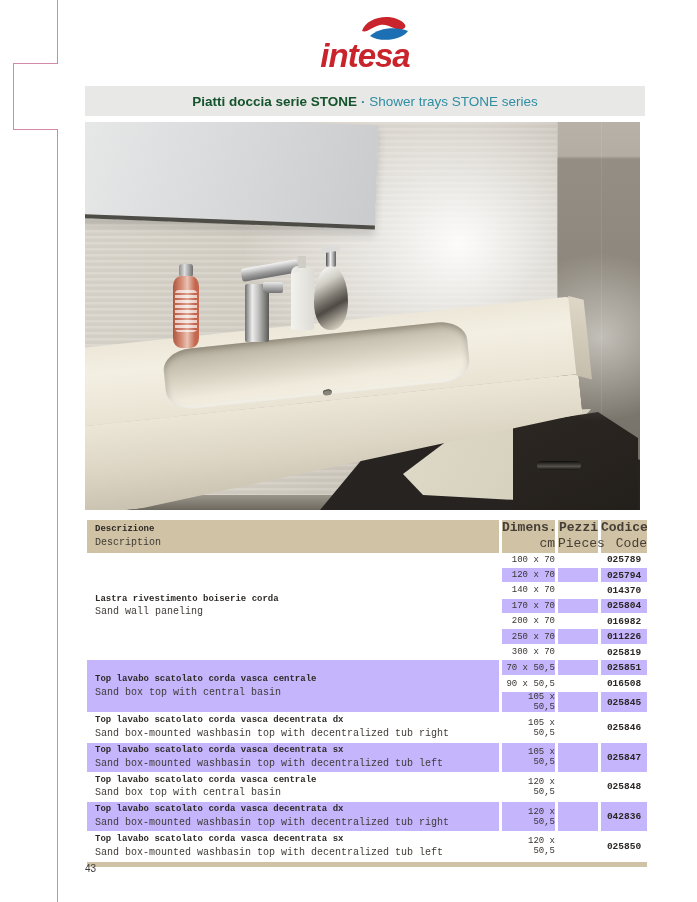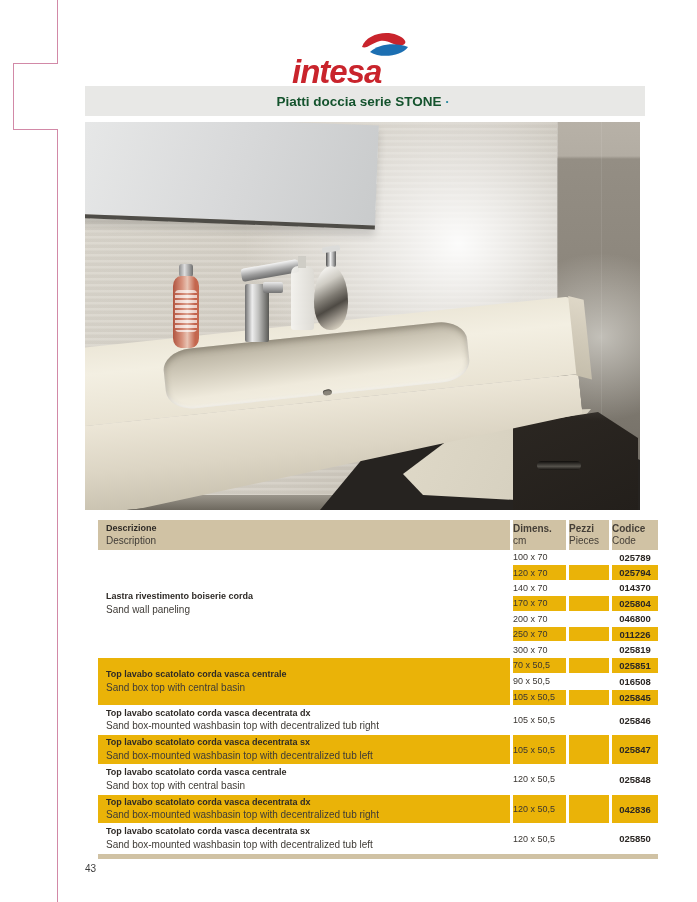--- a/index.html
+++ b/index.html
@@ -10,21 +10,21 @@
   }
   
   .guide{position:absolute;background:#d289a7;}
   #gv1{left:57px;top:0;width:1px;height:63px;}
   #gh1{left:13px;top:63px;width:45px;height:1px;}
   #gv-notch{left:13px;top:63px;width:1px;height:67px;}
   #gh2{left:13px;top:129px;width:45px;height:1px;}
   #gv2{left:57px;top:129px;width:1px;height:773px;}
 
   
-  .logo{position:absolute;left:292px;top:30px;width:146px;text-align:left;}
+  .logo{position:absolute;left:292px;top:14px;width:146px;text-align:center;}
   .logo svg{display:block;margin:0 auto -7px 64px;}
   .logo .word{
     font-size:33px;font-weight:bold;font-style:italic;color:#c9242c;
     letter-spacing:-1px;line-height:1;
   }
 
   
   .banner{
     position:absolute;left:85px;top:86px;width:560px;height:30px;
     background:#e8e8e6;display:flex;align-items:center;justify-content:center;
@@ -93,40 +93,40 @@
   .dispw .pump{left:7px;top:-10px;width:8px;height:12px;background:#cfcdc6;}
   .dispc{left:229px;top:126px;width:34px;height:82px;}
   .dispc .pump{left:12px;top:2px;width:10px;height:17px;border-radius:2px;
     background:linear-gradient(90deg,#4f4f4f,#efefef 45%,#5f5f5f);}
   .dispc .head{left:8px;top:-2px;width:18px;height:6px;border-radius:2px;transform:rotate(-9deg);background:#dcdcda;}
   .dispc .egg{left:0;top:18px;width:34px;height:64px;
     border-radius:50% 50% 46% 46%/55% 55% 42% 42%;
     background:linear-gradient(150deg,#f8f7f4 8%,#d0cdc5 28%,#7f7b73 48%,#4e4a44 62%,#9b958b 78%,#dad3c3 92%);}
 
   
-  .catalog{position:absolute;left:98px;top:520px;}
+  .catalog{position:absolute;left:87px;top:520px;font-family:Liberation Mono, monospace;}
   table{border-collapse:separate;border-spacing:0;table-layout:fixed;width:560px;font-size:9px;}
   col.c1{width:412px;}col.c2{width:56px;}col.c3{width:43px;}col.c4{width:49px;}
   td{padding:0;vertical-align:middle;box-sizing:border-box;}
   .hd{background:#d0c2a4;color:#453f37;}
-  .bg{background:#eab308;}
+  .bg{background:#c4b5fd;}
   td.gap{border-left:3px solid #ffffff;}
   td.rb{border-bottom:1px solid #ffffff;}
   tr.h-row{height:30px;}
   tr.r1{height:15.4px;}
   tr.r2{height:16px;}
   tr.r3{height:27.5px;}
   tr.bar-row{height:5px;}
-  .hcell{text-align:left;line-height:1.25;font-size:10px;}
+  .hcell{text-align:right;line-height:1.25;font-size:13px;}
   .hcell .b,.dcell .b{font-weight:bold;display:block;}
   .hcell .s{display:block;}
   td.desc{text-align:left;padding:2px 8px;line-height:1.3;}
   td.desc .b{font-weight:bold;font-size:9px;display:block;color:#2e2a26;}
   td.desc .s{font-size:10px;display:block;color:#3f3b36;}
-  td.c-dim{text-align:left;font-size:9px;color:#3a3632;}
+  td.c-dim{text-align:right;font-size:9px;color:#3a3632;}
   td.c-pcs{text-align:center;}
   td.c-code{text-align:center;font-weight:bold;font-size:9.5px;color:#2b2724;}
   td.bar{background:#d0c2a4;}
 
   
   .pagenum{position:absolute;left:85px;top:863px;font-size:10px;color:#3c3c3c;}
 </style>
 </head>
 <body>
 
@@ -138,21 +138,21 @@
 
 <div class="logo">
   <svg width="58" height="32" viewBox="0 0 58 32">
     <path d="M6 17 C10 5 28 0 41 5 C49 8 52 13 47 15 C40 18 33 9 24 11 C16 13 11 19 6 17 Z" fill="#c9242c"></path>
     <path d="M14 22 C22 14 40 12 52 17 C46 26 25 29 14 22 Z" fill="#1c6fb2"></path>
   </svg>
   <div class="word">intesa</div>
 </div>
 
 <div class="banner">
-  <span class="it">Piatti doccia serie STONE</span><span class="sep"> · </span>
+  <span class="it">Piatti doccia serie STONE</span><span class="sep"> · </span><span class="en">Shower trays STONE series</span>
 </div>
 
 <div class="photo">
   <div class="wall"></div>
   <div class="wall-stripes"></div>
   <div class="glow"></div>
   <div class="darkwall"></div>
   <div class="darkwall-tiles"></div>
   <div class="mirror"></div>
   <div class="floorstrip"></div>
@@ -237,21 +237,21 @@
     <td class="c-code gap rb">014370</td>
   </tr>
   <tr class="r1">
     <td class="c-dim gap rb bg">170 x 70</td>
     <td class="c-pcs gap rb bg"></td>
     <td class="c-code gap rb bg">025804</td>
   </tr>
   <tr class="r1">
     <td class="c-dim gap rb">200 x 70</td>
     <td class="c-pcs gap rb"></td>
-    <td class="c-code gap rb">046800</td>
+    <td class="c-code gap rb">016982</td>
   </tr>
   <tr class="r1">
     <td class="c-dim gap rb bg">250 x 70</td>
     <td class="c-pcs gap rb bg"></td>
     <td class="c-code gap rb bg">011226</td>
   </tr>
   <tr class="r1">
     <td class="c-dim gap rb">300 x 70</td>
     <td class="c-pcs gap rb"></td>
     <td class="c-code gap rb">025819</td>

